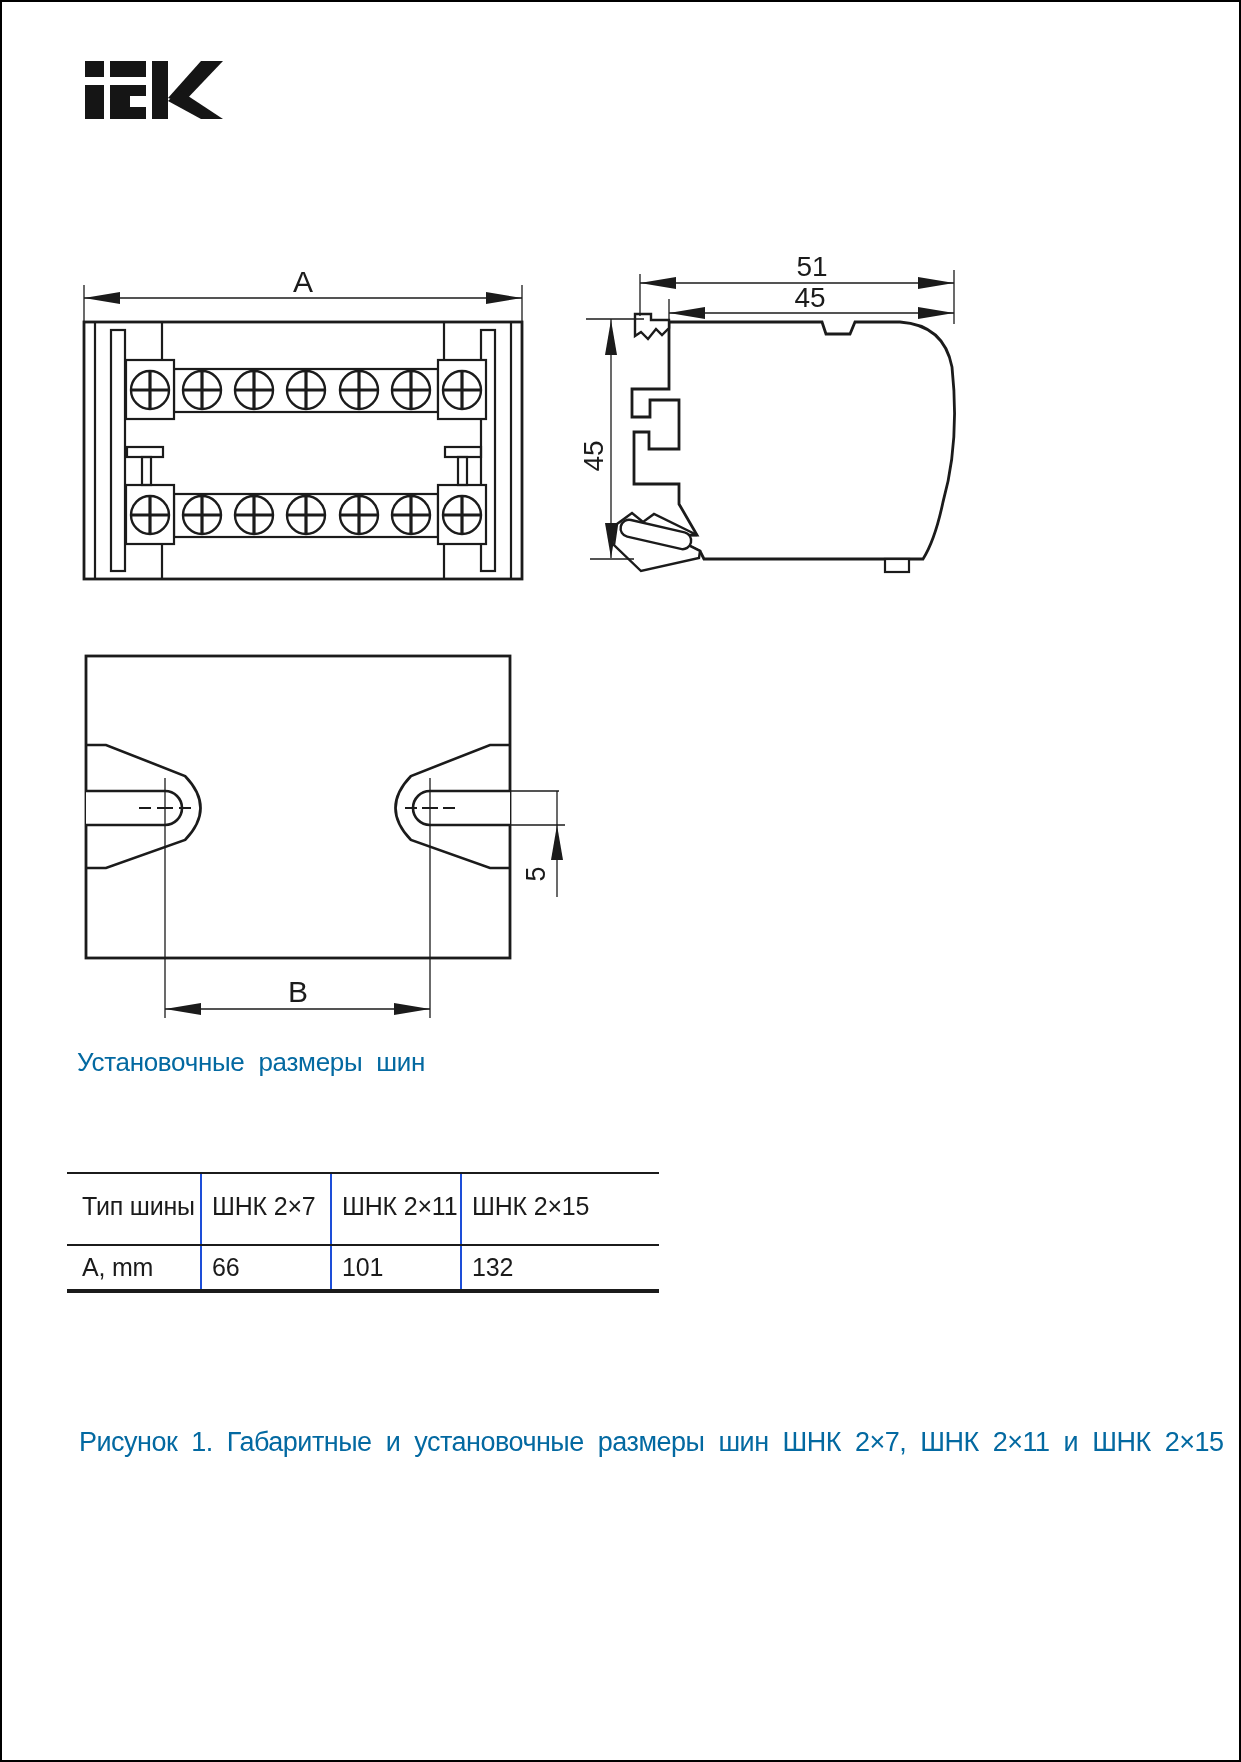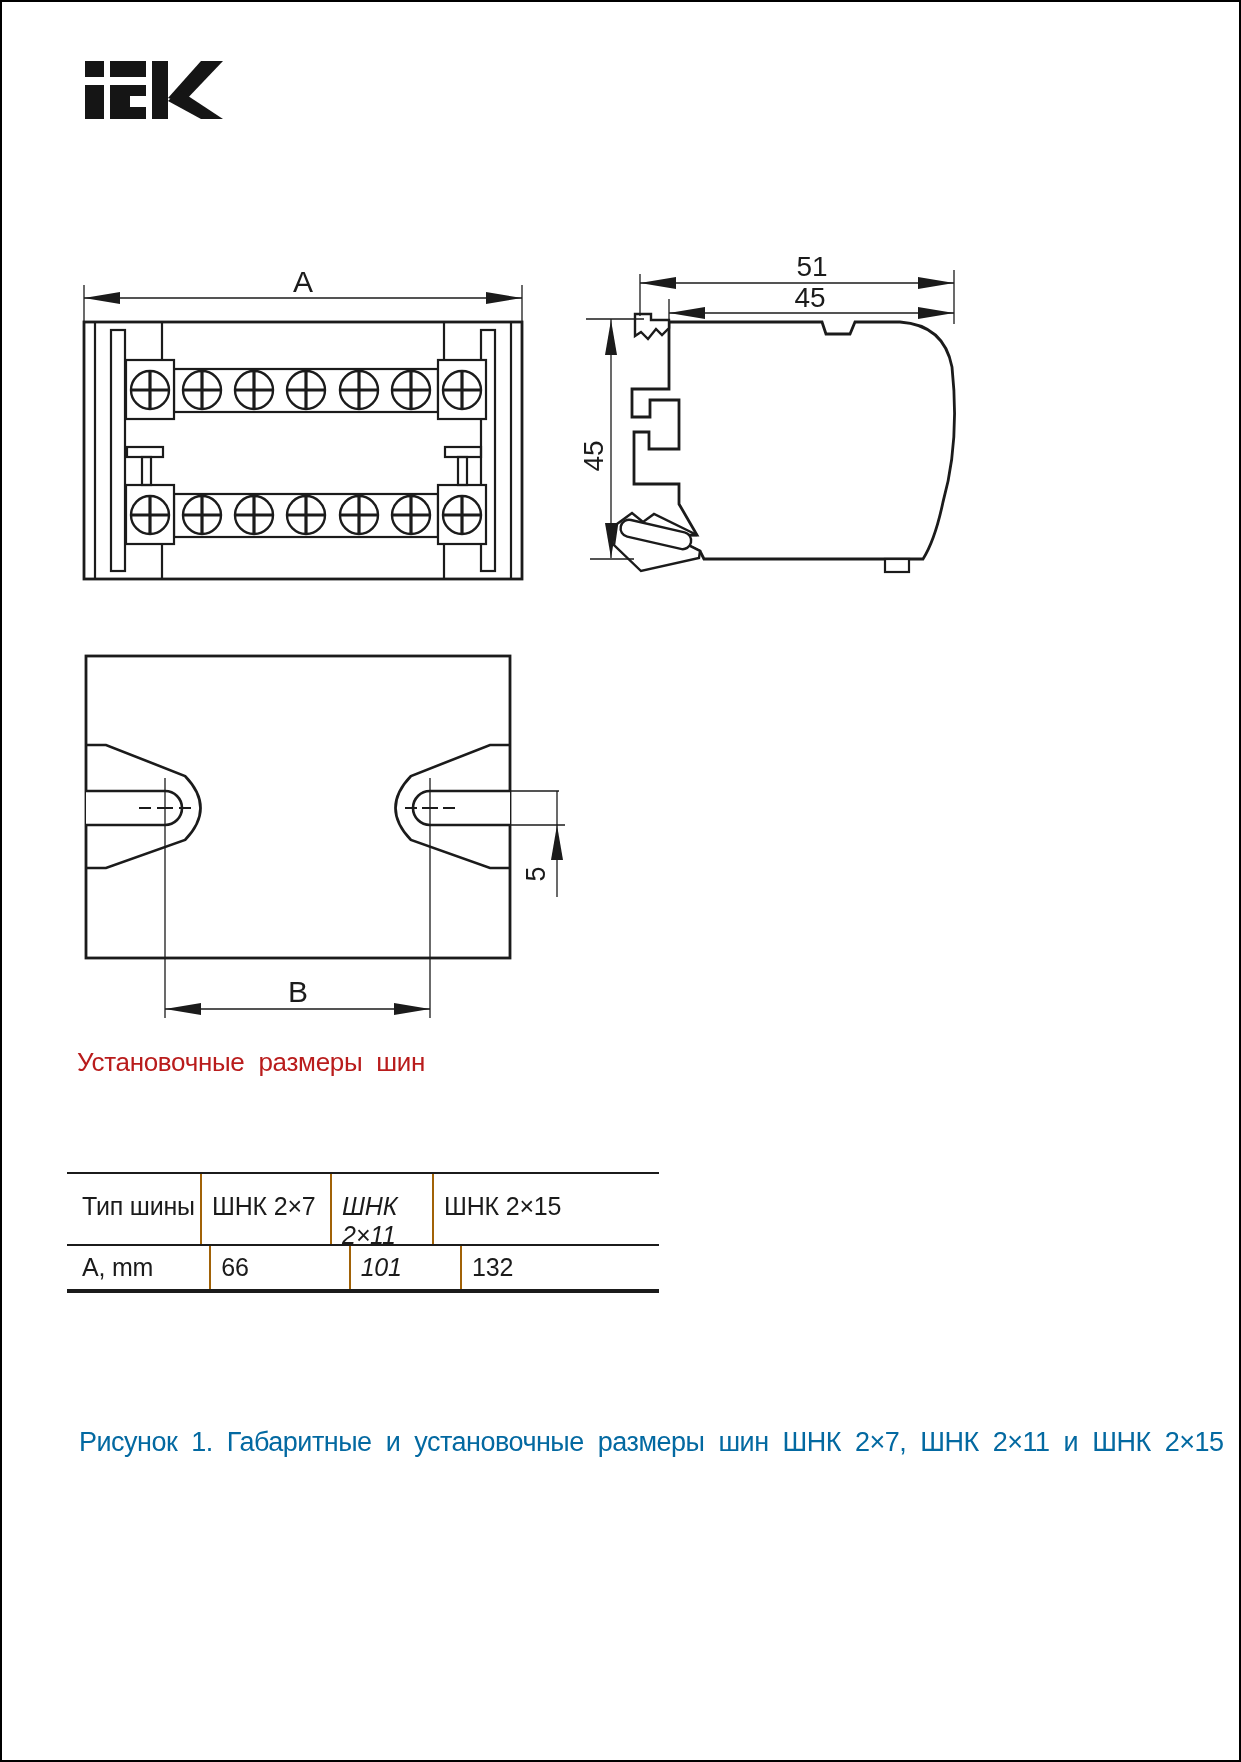--- a/index.html
+++ b/index.html
@@ -10,38 +10,38 @@
     border:2px solid #000;
     box-sizing:border-box;
     font-family:"Liberation Sans", sans-serif;
     color:#1b1b1b;
     overflow:hidden;
   }
   .drawing{position:absolute;left:0;top:0;}
   svg text{font-family:"Liberation Sans", sans-serif;fill:#1b1b1b;}
   .subtitle{
     position:absolute;left:75px;top:1045px;
-    font-size:26px;letter-spacing:-0.3px;word-spacing:7px;color:#b91c1c;
+    font-size:26px;letter-spacing:-0.3px;word-spacing:7px;color:#0369a1;
   }
   .dim-table{
     position:absolute;left:65px;top:1170px;width:592px;
     border-top:2px solid #1b1b1b;border-bottom:2px solid #1b1b1b;
     box-sizing:border-box;font-size:25px;letter-spacing:-0.2px;
   }
   .trow{display:flex;}
   .trow.hdr{height:70px;border-bottom:2px solid #1b1b1b;}
   .trow.r1{height:43px;border-bottom:2px solid #1b1b1b;justify-content:space-between;}
   .trow.r2{height:40px;}
   .tcell{box-sizing:border-box;padding-top:7px;}
   .trow.hdr .tcell{padding-top:18px;}
   .c0{width:133px;padding-left:15px;}
   .c1{width:130px;padding-left:10px;}
-  .c2{width:102px;padding-left:10px;font-style:italic;}
+  .c2{width:130px;padding-left:10px;}
   .c3{width:199px;padding-left:10px;}
-  .vline{border-left:2px solid #a16207;}
+  .vline{border-left:2px solid #1d4ed8;}
   .caption{
     position:absolute;left:77px;top:1425px;width:1130px;
     font-size:27px;letter-spacing:-0.5px;word-spacing:7px;color:#0369a1;
     white-space:nowrap;
   }
 </style>
 </head>
 <body>
 
 <div class="page">

